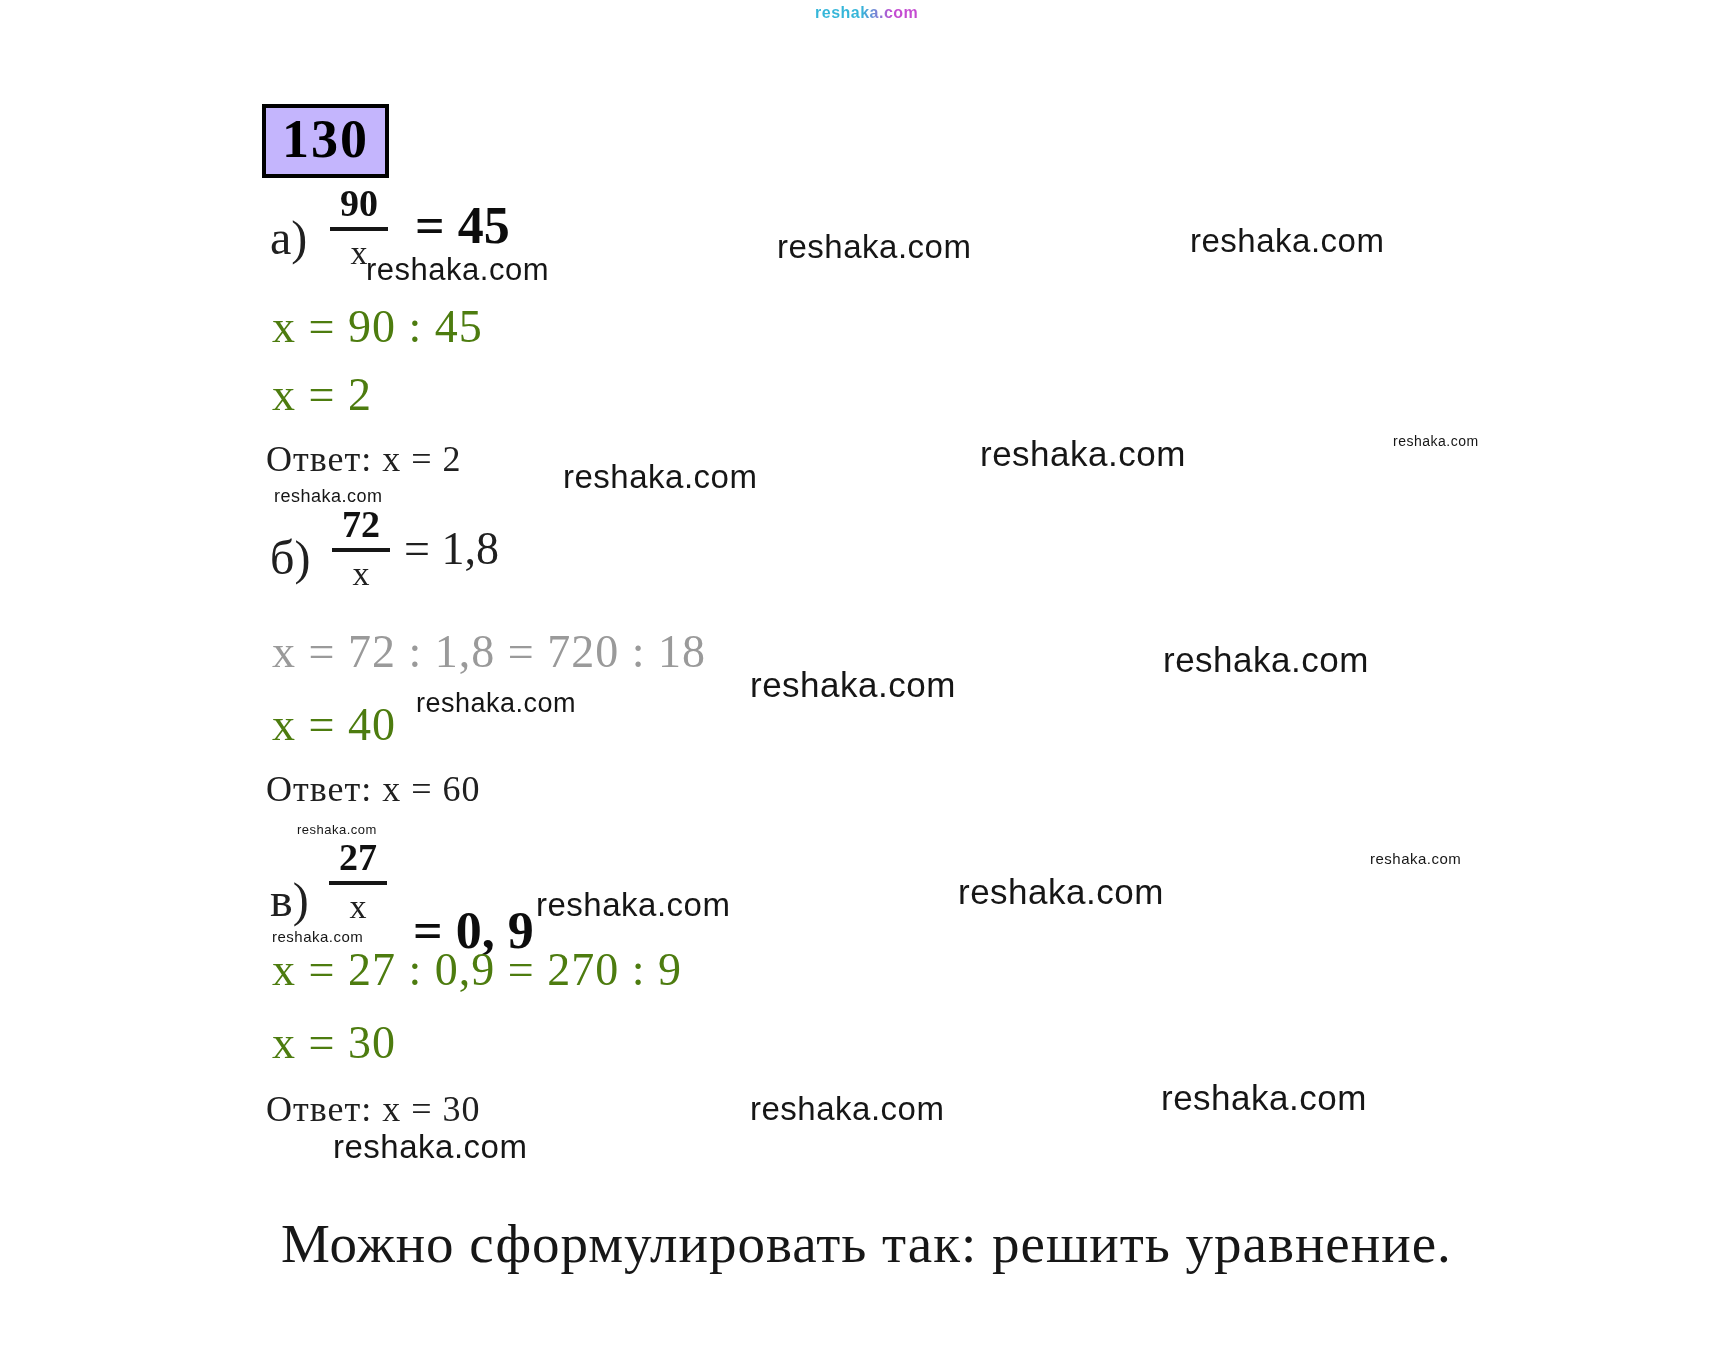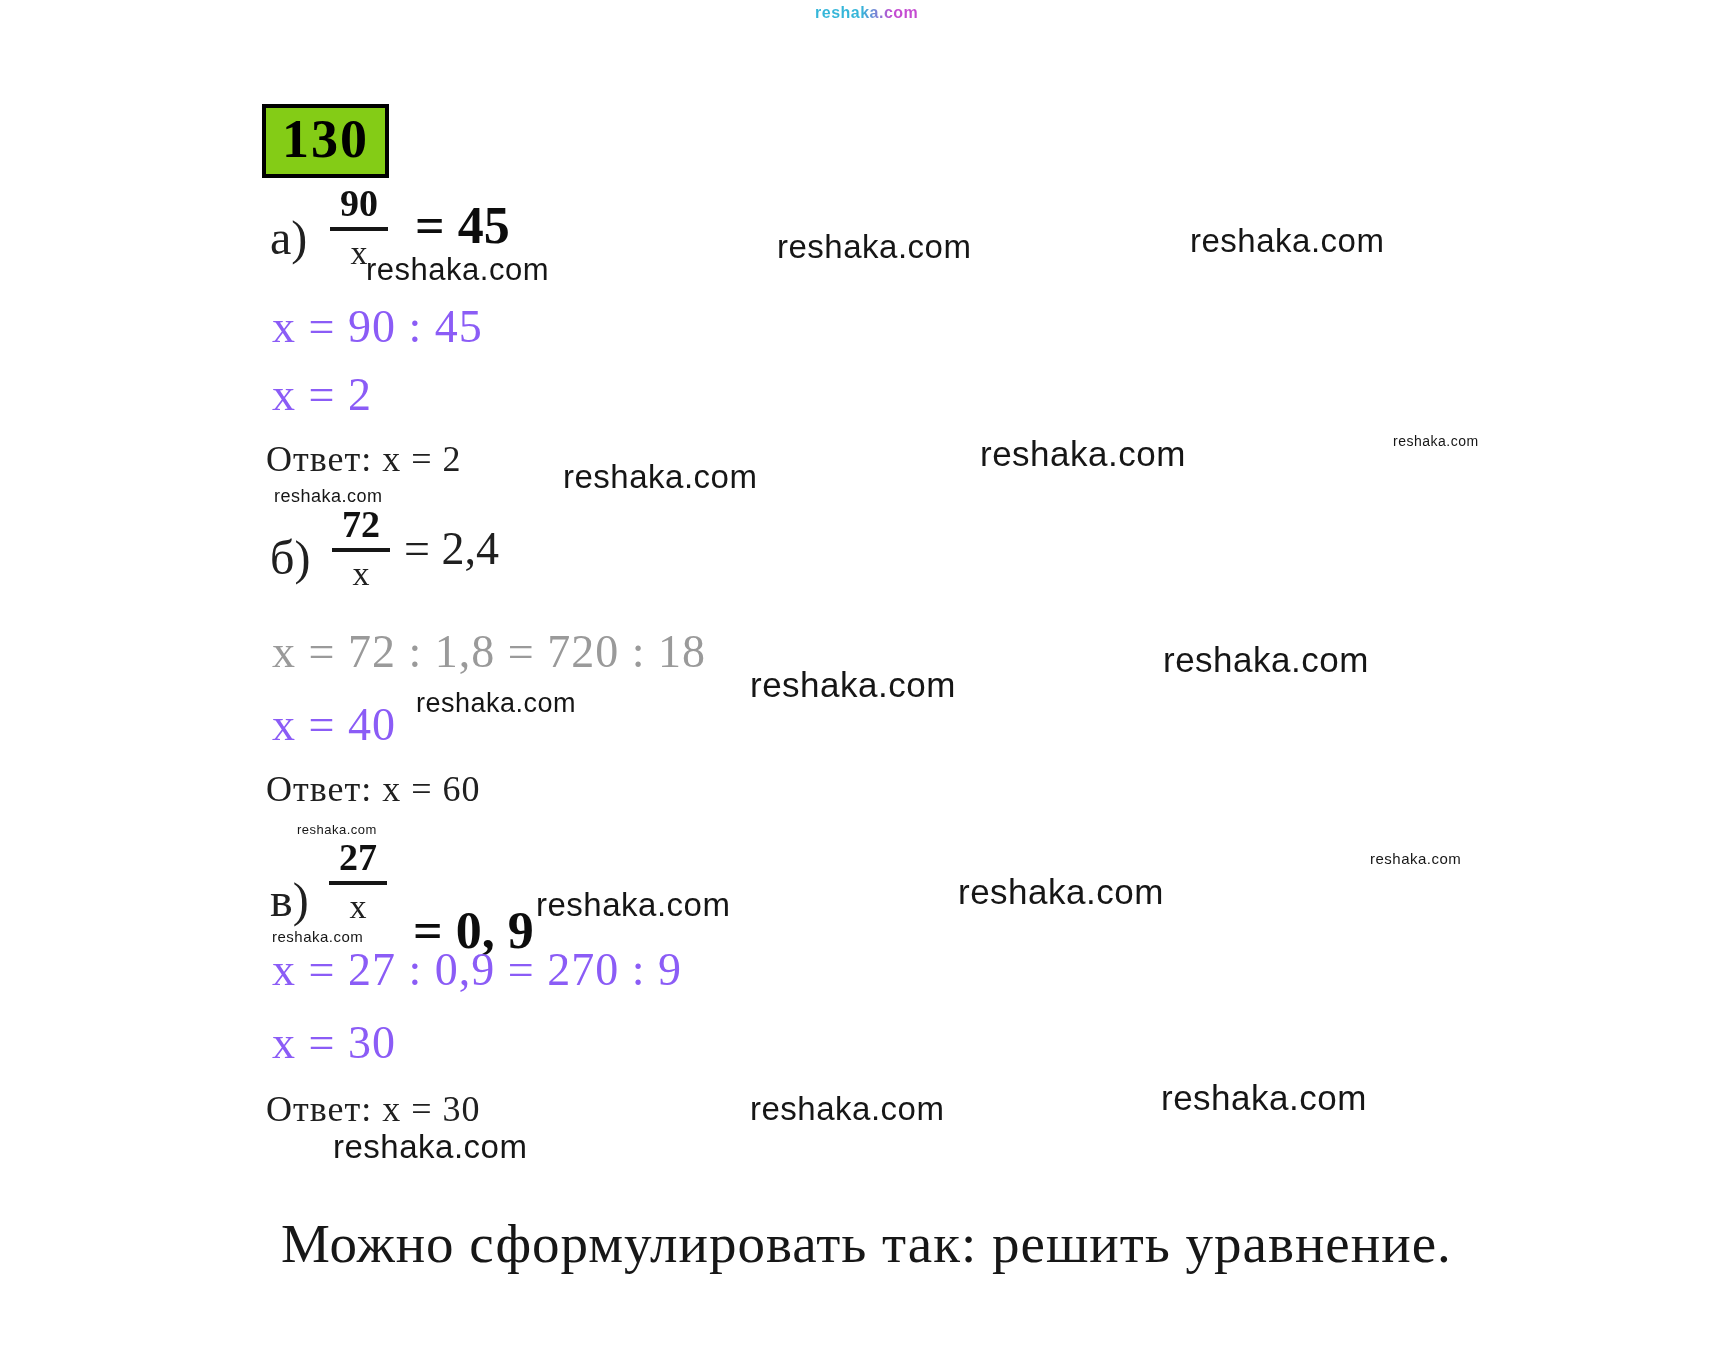--- a/index.html
+++ b/index.html
@@ -9,28 +9,28 @@
     --wm-teal:#35b6d9;
     --wm-magenta:#c44bd1;
   }
   *{margin:0;padding:0;box-sizing:border-box;}
   html,body{background:#ffffff;}
   body{
     width:1713px;height:1345px;position:relative;overflow:hidden;
     font-family:"Liberation Serif", serif;color:var(--ink);
   }
   .abs{position:absolute;white-space:nowrap;}
-  .eq{font-size:46px;color:#8b5cf6;letter-spacing:1px;}
+  .eq{font-size:46px;color:#4d7c0f;letter-spacing:1px;}
   .eq.faded{color:var(--faded);}
   .answer{font-size:36px;color:#202020;letter-spacing:1px;}
   .part-label{font-size:48px;color:#202020;}
   .problem-box{
     border:4px solid #000;padding:0 16px 4px 16px;
     font-size:54px;font-weight:700;letter-spacing:2px;color:#000;
-    background:#84cc16;
+    background:#c4b5fd;
   }
   .fraction{text-align:center;display:inline-block;}
   .fraction .num{
     font-weight:700;font-size:38px;line-height:1.05;
     border-bottom:4px solid #161616;padding:0 10px 3px 10px;color:#111;
   }
   .fraction .den{font-size:34px;line-height:1.1;padding-top:3px;color:#202020;}
   .rhs{font-size:46px;color:#202020;}
   .rhs.bold{font-weight:700;font-size:52px;color:#0d0d0d;margin-left:17px;}
   .wm{
@@ -71,21 +71,21 @@
 <div class="abs wm" style="left:563px;top:458px;font-size:33px;">reshaka.com</div>
 <div class="abs wm" style="left:980px;top:434px;font-size:35px;">reshaka.com</div>
 <div class="abs wm" style="left:1393px;top:433px;font-size:14px;">reshaka.com</div>
 <div class="abs wm" style="left:274px;top:486px;font-size:18px;">reshaka.com</div>
 
 <div class="abs part-label" style="left:270px;top:530px;">б)</div>
 <div class="abs fraction" style="left:332px;top:505px;">
   <div class="num">72</div>
   <div class="den">х</div>
 </div>
-<div class="abs rhs" style="left:404px;top:522px;">= 2,4</div>
+<div class="abs rhs" style="left:404px;top:522px;">= 1,8</div>
 
 <div class="abs eq faded" style="left:272px;top:625px;">х = 72 : 1,8 = 720 : 18</div>
 <div class="abs eq" style="left:272px;top:698px;">х = 40</div>
 
 <div class="abs wm" style="left:416px;top:688px;font-size:27px;">reshaka.com</div>
 <div class="abs wm" style="left:750px;top:665px;font-size:35px;">reshaka.com</div>
 <div class="abs wm" style="left:1163px;top:640px;font-size:35px;">reshaka.com</div>
 
 <div class="abs answer" style="left:266px;top:768px;">Ответ: х = 60</div>
 <div class="abs wm" style="left:297px;top:822px;font-size:13px;">reshaka.com</div>

